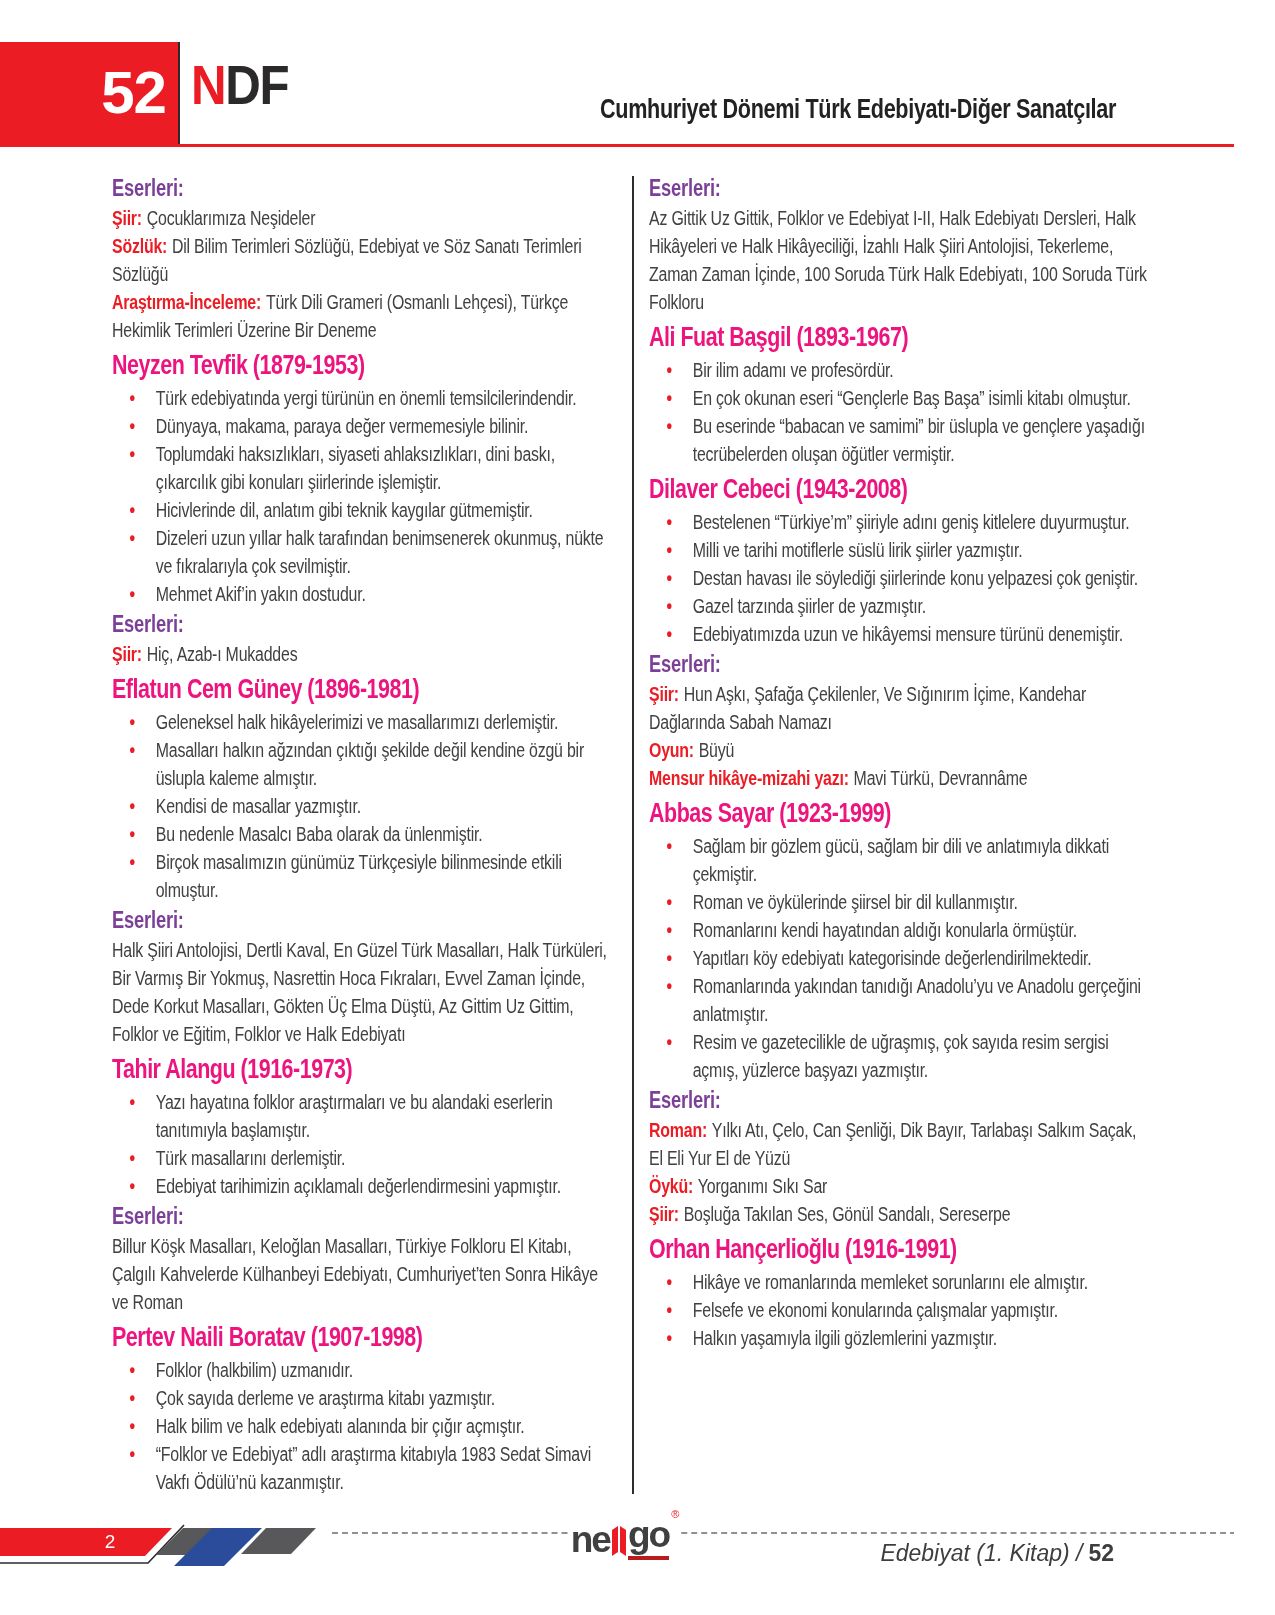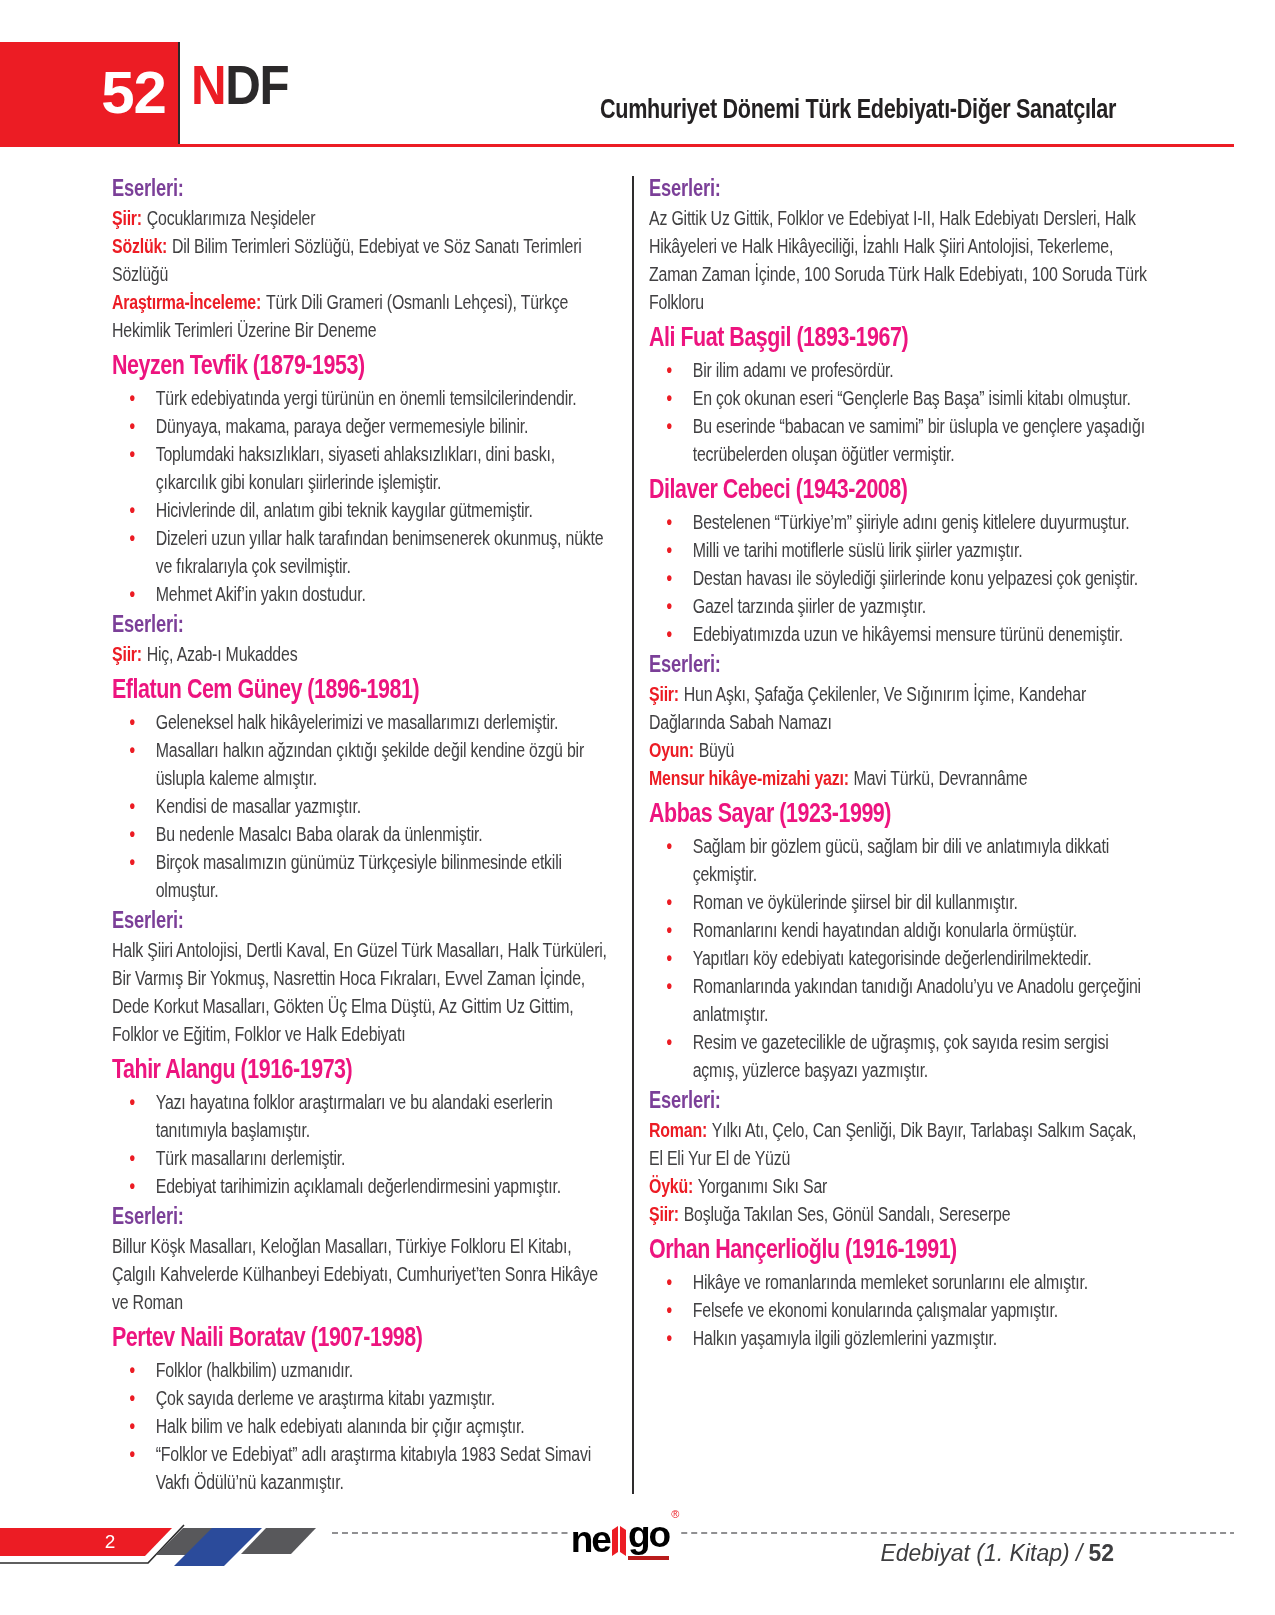--- a/index.html
+++ b/index.html
@@ -37,21 +37,21 @@
         letter-spacing:-0.25px;margin:0;color:#414042;}
   ul.bullets .dot{position:absolute;left:22px;top:0;color:#EC1C24;font-weight:bold;}
 
   
   .footer-deco{position:absolute;left:0;top:1520px;}
   .f-page{position:absolute;left:70px;top:1527px;width:80px;text-align:center;color:#ffffff;
         font-size:19px;line-height:29px;}
   .f-dash{position:absolute;left:332px;top:1532px;width:924px;height:0;border-top:2px dashed #909092;}
   .f-logo{position:absolute;left:570px;top:1502px;width:110px;height:58px;background:#ffffff;
         display:flex;align-items:flex-end;justify-content:center;gap:2px;}
-  .f-logo .lg{color:#000000;font-size:37px;font-weight:bold;letter-spacing:-2px;line-height:40px;}
+  .f-logo .lg{color:#404040;font-size:37px;font-weight:bold;letter-spacing:-2px;line-height:40px;}
   .f-logo .go{border-bottom:4px solid #b91c1c;padding-bottom:1px;}
   .f-logo .reg{color:#EC1C24;font-size:11px;align-self:flex-start;margin-top:6px;}
   .f-book{position:absolute;right:120px;top:1540px;font-size:23px;color:#3e3e40;white-space:nowrap;}
   .f-book .it{font-style:italic;}
   .f-book .num{font-weight:bold;margin-left:6px;}
   .f-corner{position:absolute;left:1256px;top:1532px;width:19px;height:83px;background:#EC1C24;}
 </style>
 </head>
 <body>
 

